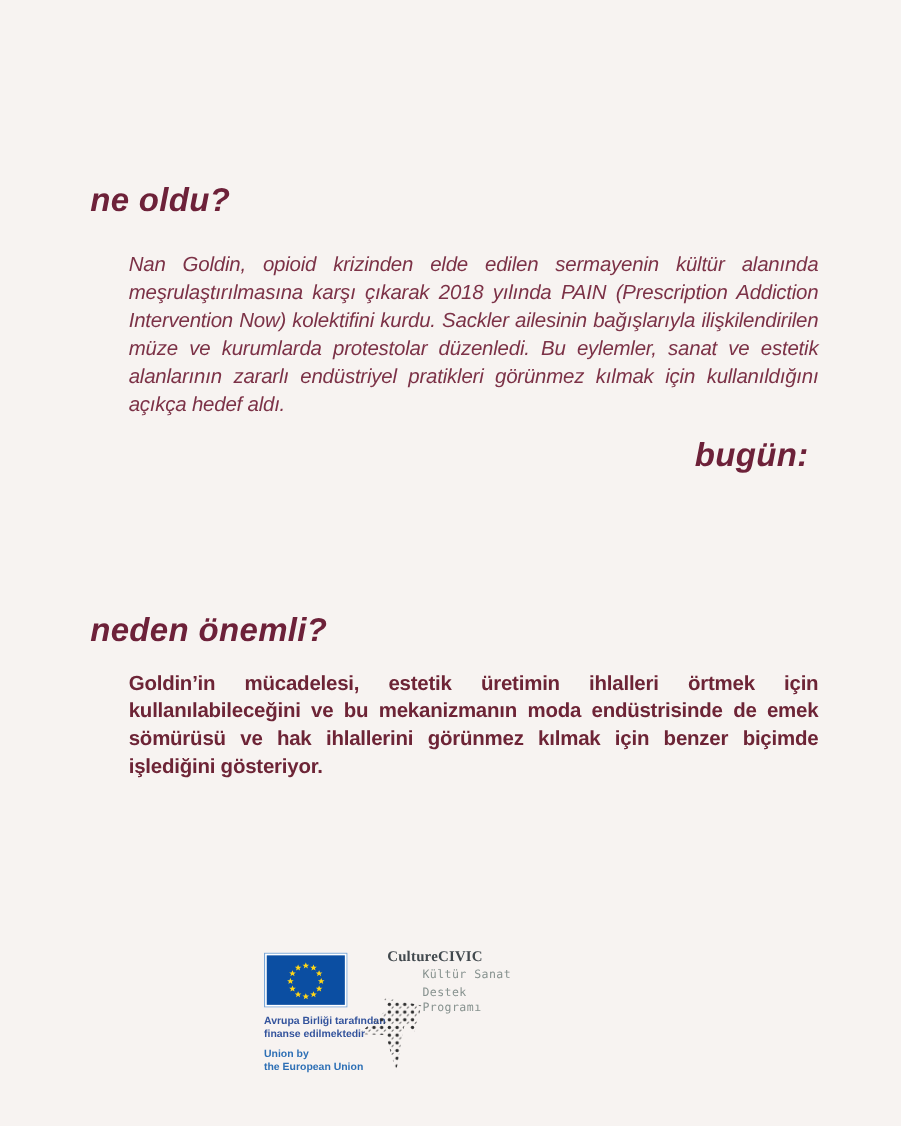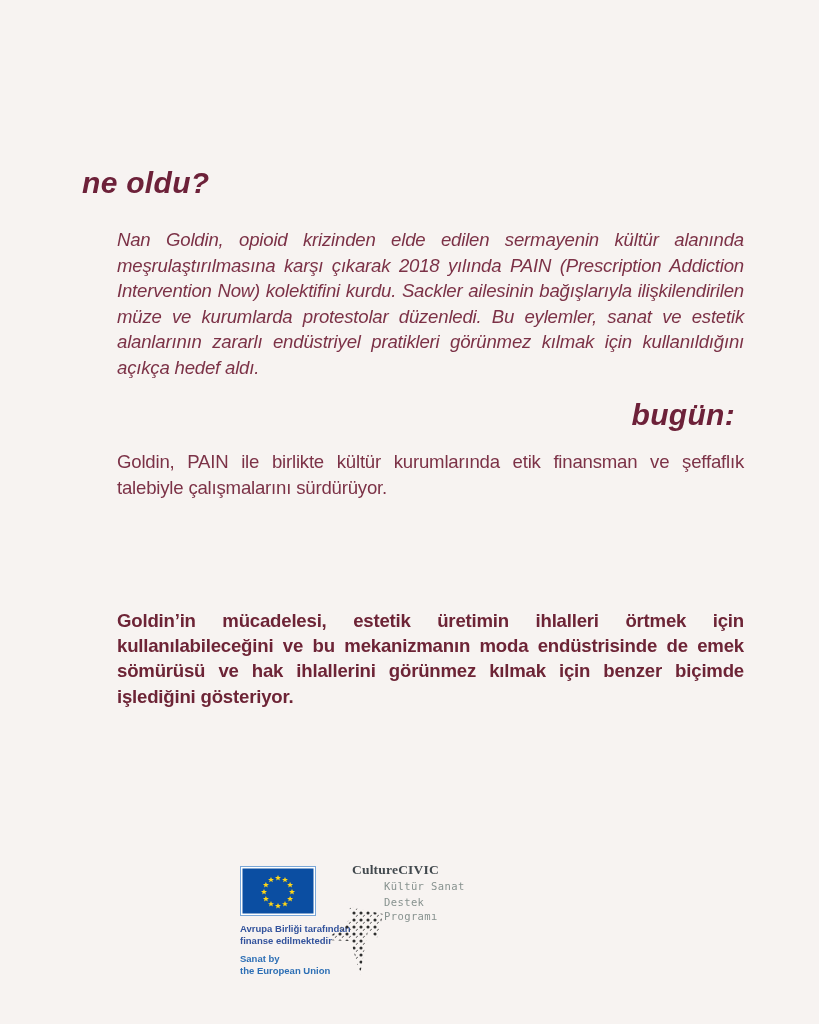--- a/index.html
+++ b/index.html
@@ -113,22 +113,22 @@
 
 <div class="page">
 
 
   <h2 class="heading h-left" style="top:166px">ne oldu?</h2>
 
   <p class="body-para italic" style="top:227px">Nan Goldin, opioid krizinden elde edilen sermayenin kültür alanında meşrulaştırılmasına karşı çıkarak 2018 yılında PAIN (Prescription Addiction Intervention Now) kolektifini kurdu. Sackler ailesinin bağışlarıyla ilişkilendirilen müze ve kurumlarda protestolar düzenledi. Bu eylemler, sanat ve estetik alanlarının zararlı endüstriyel pratikleri görünmez kılmak için kullanıldığını açıkça hedef aldı.</p>
 
   <h2 class="heading h-right" style="top:398px">bugün:</h2>
 
-  <p class="body-para" style="top:449px">Goldin, PAIN ile birlikte kültür kurumlarında etik finansman ve şeffaflık talebiyle çalışmalarını sürdürüyor.</p>
 
+  <h2 class="heading h-left" style="top:557px">neden önemli?</h2>
 
   <p class="body-para bold" style="top:608px">Goldin’in mücadelesi, estetik üretimin ihlalleri örtmek için kullanılabileceğini ve bu mekanizmanın moda endüstrisinde de emek sömürüsü ve hak ihlallerini görünmez kılmak için benzer biçimde işlediğini gösteriyor.</p>
 
   <div class="eu-block">
     <svg class="eu-flag" width="76" height="50" viewBox="0 0 76 50">
       <rect x="0.5" y="0.5" width="75" height="49" fill="#ffffff" stroke="#7aa7d8" stroke-width="1"></rect>
       <rect x="2.5" y="2.5" width="71" height="45" fill="#0b4ea2"></rect>
       <g fill="#ffd617">
         <path id="eu-star" transform="translate(38,12)" d="M0,-3 L0.9,-0.95 L3,-0.95 L1.3,0.4 L1.85,2.45 L0,1.2 L-1.85,2.45 L-1.3,0.4 L-3,-0.95 L-0.9,-0.95 Z"></path>
         <use href="#eu-star" transform="translate(7,1.9)"></use>
@@ -142,21 +142,21 @@
         <use href="#eu-star" transform="translate(-14,14)"></use>
         <use href="#eu-star" transform="translate(-12.1,7)"></use>
         <use href="#eu-star" transform="translate(-7,1.9)"></use>
       </g>
     </svg>
     <div class="eu-text-tr">
       <div>Avrupa Birliği tarafından</div>
       <div>finanse edilmektedir</div>
     </div>
     <div class="eu-text-en">
-      <div>Sanat by</div>
+      <div>Union by</div>
       <div>the European Union</div>
     </div>
   </div>
 
   <div class="cc-block">
     <div class="cc-title">CultureCIVIC</div>
     <div class="cc-sub">Kültür Sanat</div>
     <div class="cc-sub">Destek Programı</div>
   </div>
 

